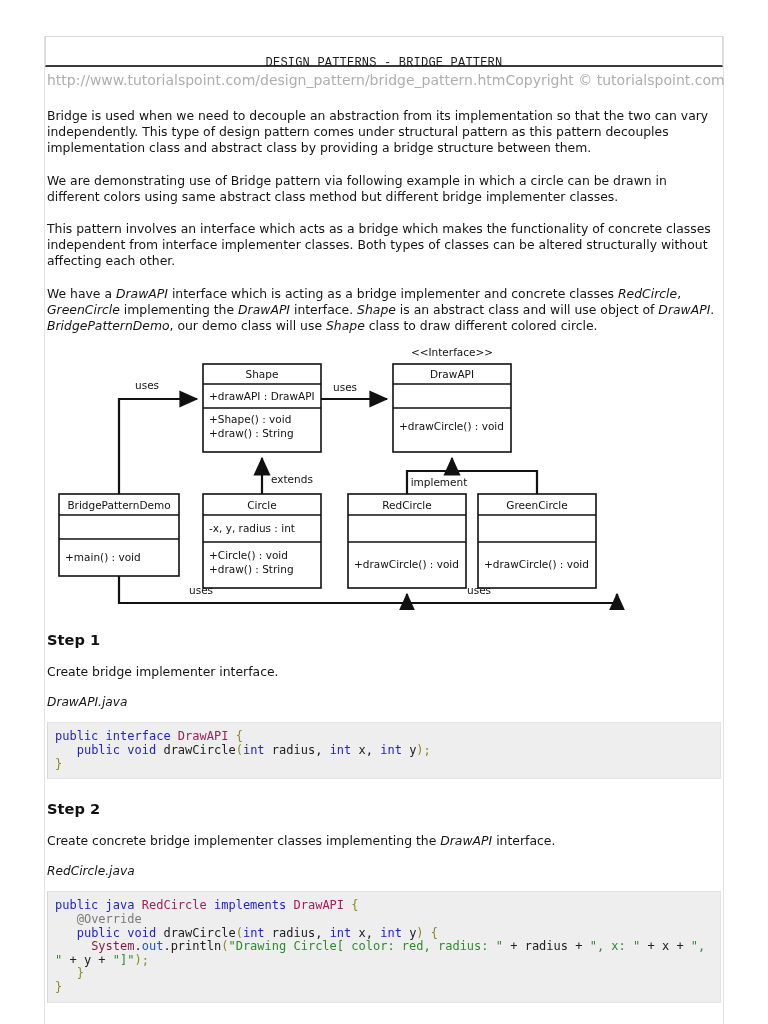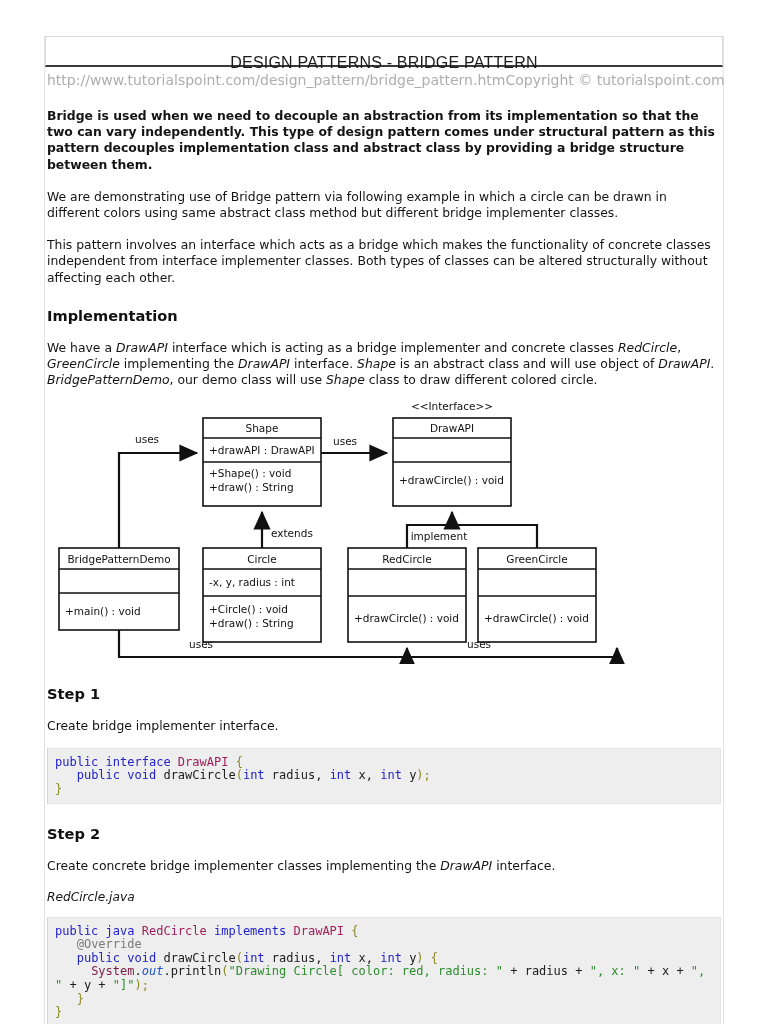--- a/index.html
+++ b/index.html
@@ -34,24 +34,24 @@
     border: 1px solid #d9d9d9;
     border-bottom: 2px solid #3a3a3a;
     height: 31px;
     box-sizing: border-box;
     display: flex;
     align-items: center;
     justify-content: center;
     margin: 0 0 0 0;
   }
   .doc-title {
-    font-size: 16px;
+    font-size: 12px;
     letter-spacing: .2px;
     color: #1b1b1b;
-    font-family: Liberation Sans, sans-serif;
+    font-family: Liberation Mono, monospace;
     white-space: nowrap;
     margin-top: 24px;
   }
   .meta-bar {
     display: flex;
     justify-content: space-between;
     align-items: center;
     padding: 5px 2px 0 2px;
     font-size: 14px;
     color: #aeaeae;
@@ -64,21 +64,21 @@
   .content {
     padding: 0 2px 0 2px;
   }
   p.para {
     font-size: 12.4px;
     line-height: 16.2px;
     color: #141414;
     margin: 16px 0 0 0;
     text-align: left;
   }
-  p.para:first-child { margin-top: 20px; font-weight: bold; }
+  p.para:first-child { margin-top: 20px; }
   .para i, .para em { font-style: italic; }
 
   h2.section {
     font-size: 14.6px;
     font-weight: bold;
     color: #111111;
     margin: 21px 0 0 0;
     letter-spacing: 0px;
   }
 
@@ -103,21 +103,21 @@
     white-space: pre-wrap;
     word-break: break-word;
     box-sizing: border-box;
   }
   .k  { color: #2222cc; }        
   .t  { color: #a0205a; }        
   .t2 { color: #7d1c46; }        
   .s  { color: #2e8b2e; }        
   .b  { color: #8a8a22; }        
   .an { color: #7a7a7a; }        
-  .fl { color: #1e53c9; font-style: italic; }        
+  .fl { color: #1e53c9; }        
   .pl { color: #202020; }        
 
   
   .uml {
     position: relative;
     width: 676px;
     height: 268px;
     margin: 8px 0 0 0;
   }
   .uml svg { display: block; }
@@ -134,21 +134,20 @@
     <span class="meta-url">http://www.tutorialspoint.com/design_pattern/bridge_pattern.htm</span>
     <span class="meta-copy">Copyright © tutorialspoint.com</span>
   </div>
 
   <div class="content">
 
     <p class="para">Bridge is used when we need to decouple an abstraction from its implementation so that the two can vary independently. This type of design pattern comes under structural pattern as this pattern decouples implementation class and abstract class by providing a bridge structure between them.</p>
     <p class="para">We are demonstrating use of Bridge pattern via following example in which a circle can be drawn in different colors using same abstract class method but different bridge implementer classes.</p>
     <p class="para">This pattern involves an interface which acts as a bridge which makes the functionality of concrete classes independent from interface implementer classes. Both types of classes can be altered structurally without affecting each other.</p>
 
-    <h2 class="section">Implementation</h2>
     <p class="para"><span>We have a </span><i>DrawAPI</i><span> interface which is acting as a bridge implementer and concrete classes </span><i>RedCircle</i><span>, </span><i>GreenCircle</i><span> implementing the </span><i>DrawAPI</i><span> interface. </span><i>Shape</i><span> is an abstract class and will use object of </span><i>DrawAPI</i><span>. </span><i>BridgePatternDemo</i><span>, our demo class will use </span><i>Shape</i><span> class to draw different colored circle.</span></p>
 
     <div class="uml">
       <svg width="676" height="268" viewBox="0 0 676 268" xmlns="http://www.w3.org/2000/svg">
         <defs>
           <marker id="arw" markerWidth="9" markerHeight="9" refX="8" refY="4.5" orient="auto">
             <path d="M0,0.6 L8.6,4.5 L0,8.4 z" fill="#111"></path>
           </marker>
         </defs>
         <g font-family="DejaVu Sans, sans-serif" font-size="10.5" fill="#111">
@@ -234,20 +233,21 @@
             <text x="142" y="252">uses</text>
             <text x="420" y="252">uses</text>
           </g>
 
         </g>
       </svg>
     </div>
 
     <h2 class="section">Step 1</h2>
     <p class="para">Create bridge implementer interface.</p>
+    <p class="filename">DrawAPI.java</p>
     <pre class="code"><span class="k">public</span><span class="pl"> </span><span class="k">interface</span><span class="pl"> </span><span class="t">DrawAPI</span><span class="pl"> </span><span class="b">{</span>
 <span class="pl">   </span><span class="k">public</span><span class="pl"> </span><span class="k">void</span><span class="pl"> drawCircle</span><span class="b">(</span><span class="k">int</span><span class="pl"> radius, </span><span class="k">int</span><span class="pl"> x, </span><span class="k">int</span><span class="pl"> y</span><span class="b">);</span>
 <span class="b">}</span></pre>
 
     <h2 class="section">Step 2</h2>
     <p class="para"><span>Create concrete bridge implementer classes implementing the </span><i>DrawAPI</i><span> interface.</span></p>
     <p class="filename">RedCircle.java</p>
     <pre class="code"><span class="k">public</span><span class="pl"> </span><span class="k">java</span><span class="pl"> </span><span class="t">RedCircle</span><span class="pl"> </span><span class="k">implements</span><span class="pl"> </span><span class="t">DrawAPI</span><span class="pl"> </span><span class="b">{</span>
 <span class="pl">   </span><span class="an">@Override</span>
 <span class="pl">   </span><span class="k">public</span><span class="pl"> </span><span class="k">void</span><span class="pl"> drawCircle</span><span class="b">(</span><span class="k">int</span><span class="pl"> radius, </span><span class="k">int</span><span class="pl"> x, </span><span class="k">int</span><span class="pl"> y</span><span class="b">) {</span>

